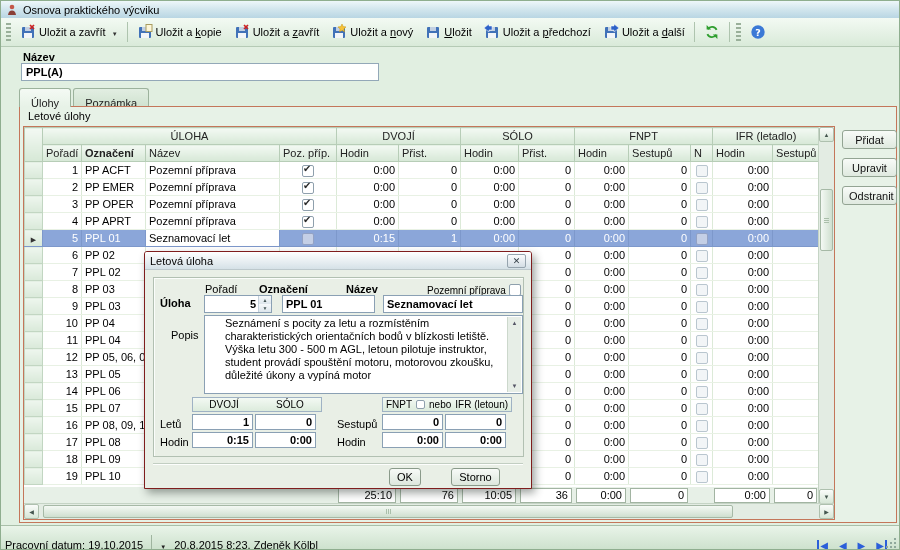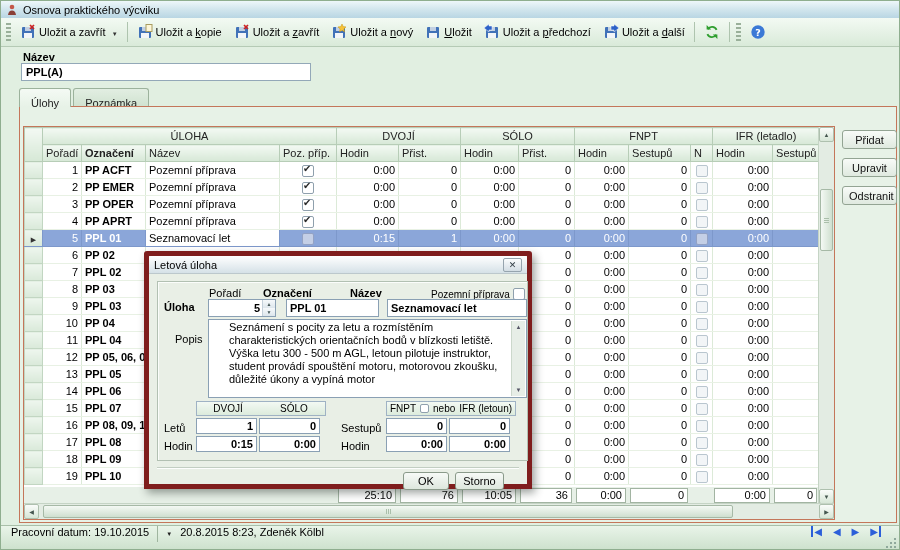--- a/index.html
+++ b/index.html
@@ -22,21 +22,21 @@
     background:repeating-linear-gradient(180deg,#9ab09a 0 2px,rgba(0,0,0,0) 2px 4px)}
   .tbtn{display:flex;align-items:center;gap:3px;background:transparent;border:1px solid transparent;
     padding:2px 5px;font:inherit;white-space:nowrap;border-radius:2px}
   .tbtn svg{flex:0 0 auto}
   .tbtn u{text-decoration:underline}
   .tsep{width:1px;height:20px;background:#aec4ae;margin:0 3px;flex:0 0 auto}
   .dd::after{content:"▼";font-size:6px;color:#333;margin-left:3px}
 
   
   .nazev-label{position:absolute;top:50px;left:22px;font-weight:bold}
-  .nazev-input{position:absolute;top:62px;left:20px;width:290px;height:18px;
+  .nazev-input{position:absolute;top:62px;left:20px;width:358px;height:18px;
     border:1px solid #93a8b8;padding:1px 4px;font:bold 11px "Liberation Sans","DejaVu Sans",sans-serif}
   .tabs{position:absolute;top:87px;left:18px;height:19px;display:flex;gap:2px}
   .tab{padding:8px 11px 0 11px;height:19px;border:1px solid #9cb29c;border-bottom:none;
     border-radius:3px 3px 0 0;background:linear-gradient(#e2eee2,#cfe2cf);color:#222}
   .tab.active{background:linear-gradient(#f4faf4,#e7f2e7);z-index:2}
 
   
   .panel{position:absolute;top:105px;left:18px;width:878px;height:417px;
     background:#e7f2e7;border:1px solid #c4765a}
   .caption{padding:3px 0 2px 8px}
@@ -47,21 +47,21 @@
   table{border-collapse:collapse;table-layout:fixed;width:795px}
   th,td{height:17px;padding:0 3px;overflow:hidden;white-space:nowrap;font-weight:normal}
   thead th{background:linear-gradient(#f3f9f3,#d6e8d6);border:1px solid #b7cdb7;
     color:#222;text-align:left}
   thead th.ghead{text-align:center}
   thead th.bold{font-weight:bold}
   .sort::after{content:"▲";font-size:6px;color:#93a8bc;margin-left:14px;vertical-align:2px}
   td{border-right:1px solid #dcead8;border-bottom:1px solid #e8f1e4;background:#fff}
   td.ind{background:linear-gradient(#eef6ee,#d9e9d9);border:1px solid #c2d6c2;padding:0}
   td.num{text-align:right}
-  td.bold{font-weight:bold}
+  td.bold{font-weight:normal}
   tr.sel td{background:#8ba6d9;color:#fff;border-right-color:#7d98cb;border-bottom-color:#7d98cb}
   tr.sel td.c-naz{background:#fff;color:#000}
   tr.sel td.ind{background:linear-gradient(#eef6ee,#d9e9d9);color:#222;text-align:center}
   tr.sel td.ind::before{content:"▶";font-size:7px;color:#333}
 
   .cb{display:inline-block;width:12px;height:12px;background:#fff;border:1px solid #8fa0ad;
     border-radius:2px;position:relative;vertical-align:middle}
   .cb.checked::after{content:"✔";position:absolute;left:0px;top:-3px;font-size:10px;color:#2a2a2a}
   .cb.dim{background:#f2f5f7;border-color:#b9c6cf}
   tr.sel .cb{background:#c4cfe6;border-color:#93a2c4}
@@ -92,21 +92,21 @@
     background:repeating-linear-gradient(90deg,#aabfaa 0 1px,rgba(0,0,0,0) 1px 2px)}
 
   
   .sidebtn{position:absolute;left:822px;width:55px;height:19px;
     background:linear-gradient(#f8fbf8,#dfe9df);border:1px solid #93a493;border-radius:3px;
     font:inherit;color:#111}
   .sb1{top:23px}.sb2{top:51px}.sb3{top:79px}
 
   
   .dialog{position:absolute;left:143px;top:250px;width:388px;height:238px;z-index:10;
-    background:#e9efe6;border:5px solid #7f1d1d;border-radius:3px 3px 0 0;
+    background:#e9efe6;border:1px solid #7f1d1d;border-radius:3px 3px 0 0;
     box-shadow:3px 4px 9px rgba(40,50,45,.45)}
   .dtitle{height:18px;background:linear-gradient(#ffffff,#d5e1e7);border-bottom:1px solid #bcc8cc;
     border-radius:2px 2px 0 0;display:flex;align-items:center;padding:0 5px}
   .dclose{margin-left:auto;width:19px;height:14px;background:linear-gradient(#fafcfd,#d3dde4);
     border:1px solid #96a4ae;border-radius:2px;text-align:center;line-height:12px;
     font-size:9px;color:#323e46}
   .dclose::before{content:"✕"}
   .gbox{position:absolute;left:8px;top:25px;width:371px;height:180px;
     border:1px solid #b2c0b2;box-shadow:inset 1px 1px 0 #fbfdfb}
   .dl{position:absolute;white-space:nowrap}
@@ -145,26 +145,26 @@
   .ng-row{display:flex;margin-top:2px}
   .ncell{width:61px;height:16px;border:1px solid #8aa0b4;background:#fff;text-align:right;
     padding:0 3px;line-height:14px;font-weight:bold;margin-right:2px}
   .cb.small{width:9px;height:9px}
   .l-letu{left:15px;top:166px}.l-hodin1{left:15px;top:184px}
   .l-sest{left:192px;top:166px}.l-hodin2{left:192px;top:184px}
   .dsep{position:absolute;left:8px;right:8px;top:211px;border-top:1px solid #c2cec2;
     border-bottom:1px solid #fdfefd}
   .dbtn{position:absolute;top:216px;height:18px;background:linear-gradient(#f7faf7,#dde7dd);
     border:1px solid #8a9a8a;border-radius:3px;font:inherit}
-  .btn-ok{left:254px;width:46px}.btn-storno{left:306px;width:49px}
+  .btn-ok{left:244px;width:32px}.btn-storno{left:306px;width:49px}
 
   
   .statusbar{position:absolute;left:0;right:0;top:524px;height:26px;
     background:linear-gradient(#e9f4e9,#cbe0cb);border-top:1px solid #a9bfa9;
-    display:flex;align-items:flex-start;padding:0 10px;gap:8px}
+    display:flex;align-items:flex-end;padding:0 4px;gap:8px}
   .ssep{width:1px;height:16px;background:#9fb59f}
   .sdd::after{content:"▼";font-size:6px;color:#222}
   .nav{margin-left:auto;display:flex;gap:11px;align-items:center;color:#2b5fd9;font-size:10px;
     padding-right:8px}
   .nav span{cursor:default}
   .nav-first{border-left:2px solid #2b5fd9;padding-left:1px}
   .nav-last{border-right:2px solid #2b5fd9;padding-right:1px}
   .nav-first::after,.nav-prev::after{content:"◀"}
   .nav-next::after,.nav-last::after{content:"▶"}
   .grip{position:absolute;right:3px;bottom:3px;width:2px;height:2px;background:#8fa89b;
@@ -270,20 +270,21 @@
 
   <div class="nazev-label">Název</div>
   <input class="nazev-input" value="PPL(A)" style="">
 
   <div class="tabs" id="tabs">
       <div class="tab active">Úlohy</div>
       <div class="tab">Poznámka</div>
     </div>
 
   <div class="panel">
+    <div class="caption">Letové úlohy</div>
 
     <div class="grid">
       <table id="gridtable">
           <colgroup>
             <col style="width: 18px;">
             <col style="width: 39px;">
             <col style="width: 64px;">
             <col style="width: 134px;">
             <col style="width: 57px;">
             <col style="width: 62px;">

